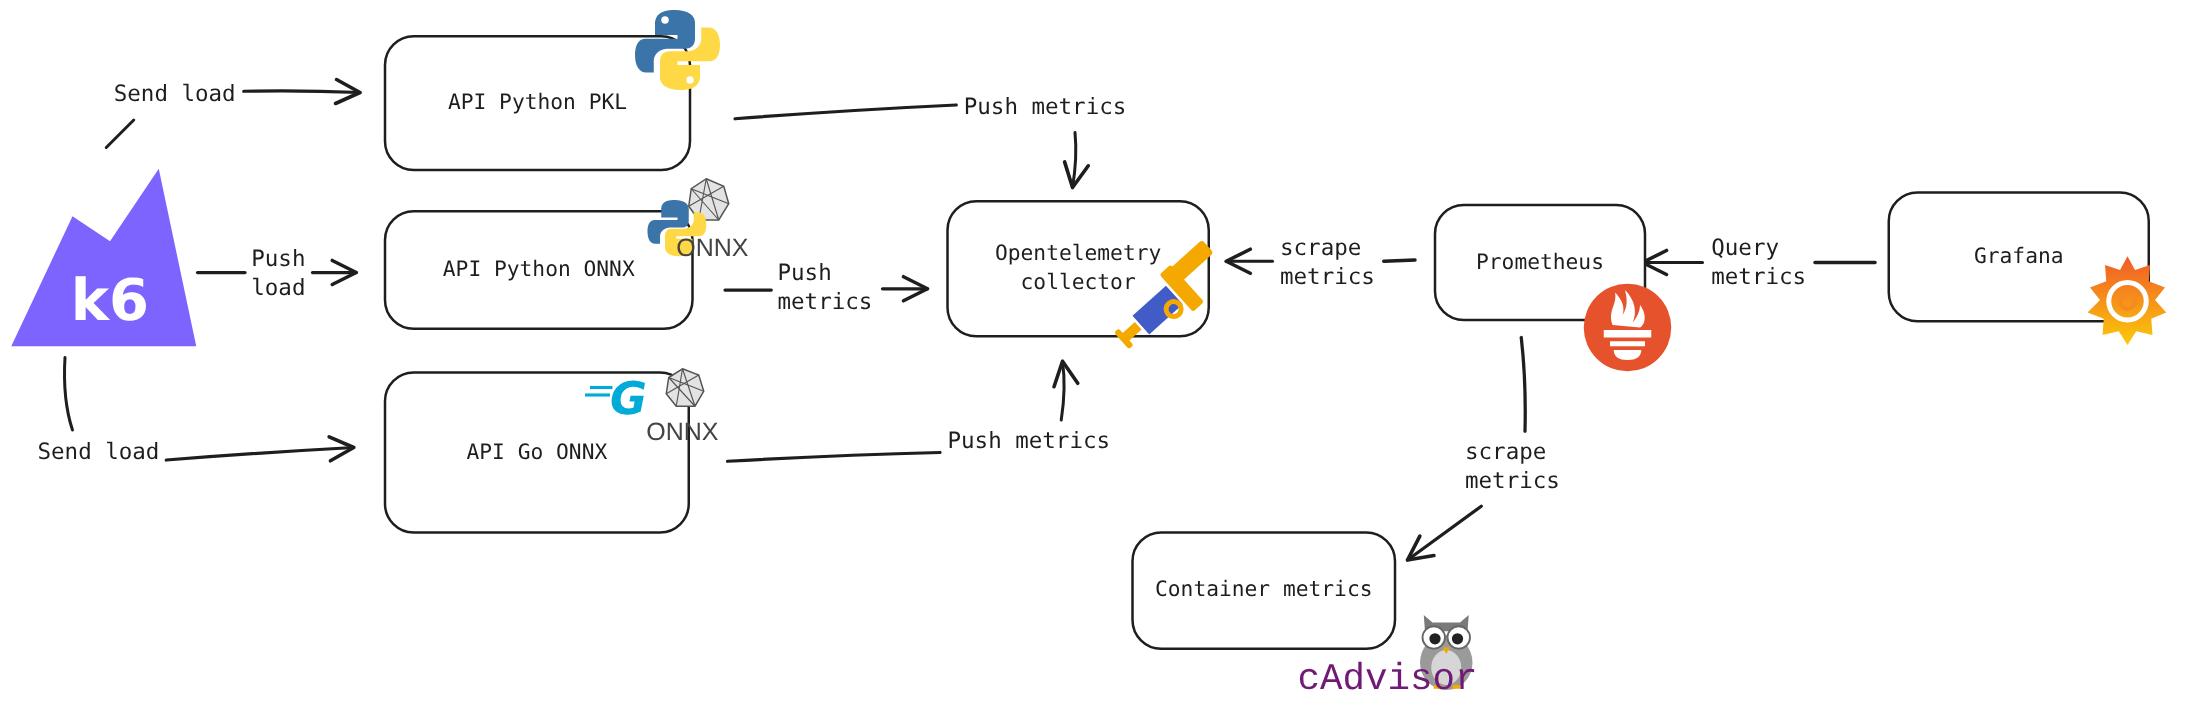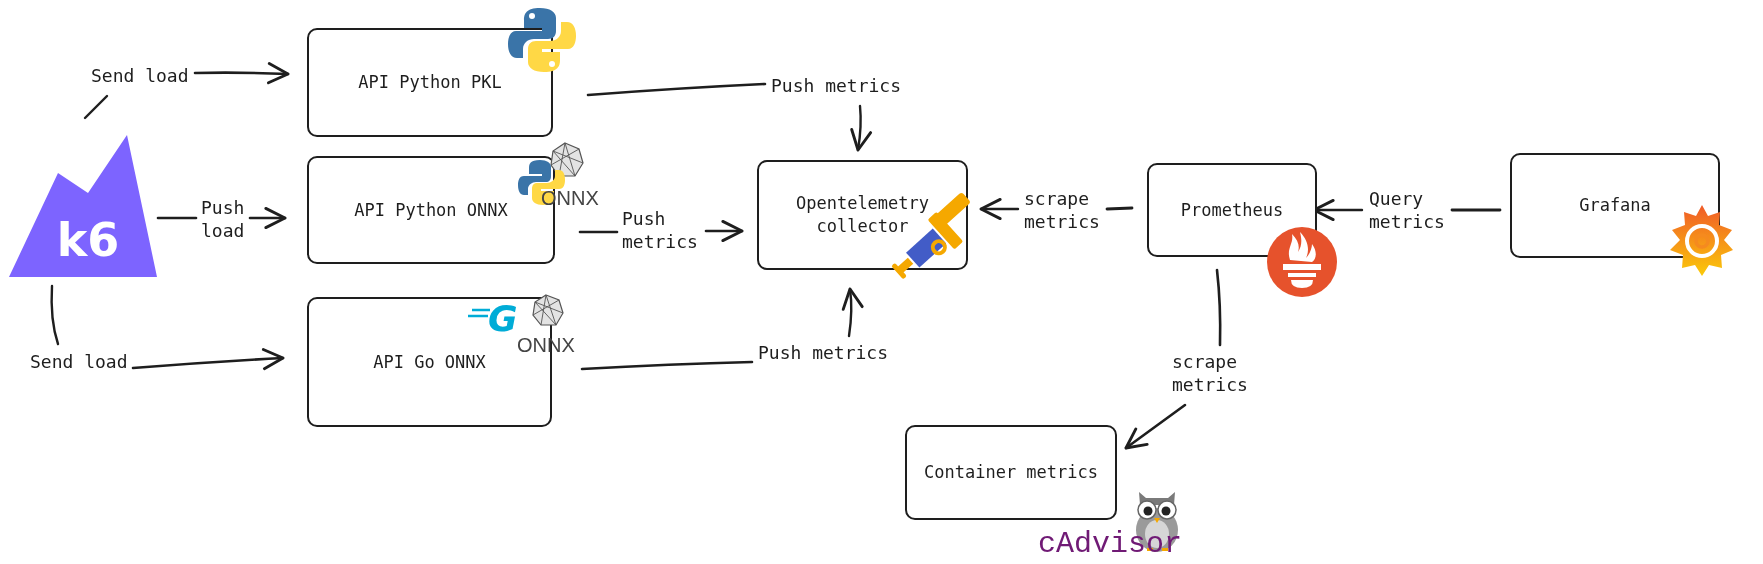--- a/index.html
+++ b/index.html
@@ -1,19 +1,19 @@
 <!DOCTYPE html>
 <html><head>
 <meta charset="utf-8">
 <style>
   html, body { margin: 0; padding: 0; background: #ffffff; }
   body { width: 1763px; height: 564px; position: relative; overflow: hidden;
          font-family: "DejaVu Sans Mono", "Liberation Mono", monospace; color: #1e1e1e; }
   #canvas { position: absolute; left: 0; top: 0; }
-  .node { position: absolute; border: 2.2px solid #1e1e1e; border-radius: 10px; background: #fff;
+  .node { position: absolute; border: 2.2px solid #1e1e1e; border-radius: 24px; background: #fff;
           display: flex; align-items: center; justify-content: center; text-align: center;
           font-size: 17px; line-height: 23px; box-sizing: border-box; }
   .label { position: absolute; font-size: 18px; line-height: 23px; text-align: left; white-space: pre; background: #fff; }
   .cadvisor { position: absolute; font-family: "Liberation Mono", "DejaVu Sans Mono", monospace; font-size: 30px; color: #701a75; }
   .onnx-txt { font-family: "Liberation Sans", "DejaVu Sans", sans-serif; font-size: 20px; fill: #444; font-weight: 300; }
 </style>
 </head>
 <body>
 
 <svg id="canvas" width="1763" height="564" viewBox="0 0 1763 564">
@@ -85,21 +85,21 @@
 <div class="label" style="left:1024px; top:187px;">scrape
 metrics</div>
 <div class="label" style="left:1369px; top:187px;">Query
 metrics</div>
 <div class="label" style="left:1172px; top:350px;">scrape
 metrics</div>
 
 <div class="node" style="left:307px; top:28px; width:246px; height:109px;">
   <span>API Python PKL</span>
 </div>
-<div class="node" style="left:307px; top:156px; width:248px; height:108px;">
+<div class="node" style="left:307px; top:168px; width:248px; height:96px;">
   <span>API Python ONNX</span>
 </div>
 <div class="node" style="left:307px; top:297px; width:245px; height:130px;">
   <span>API Go ONNX</span>
 </div>
 <div class="node" style="left:757px; top:160px; width:211px; height:110px; white-space:pre;">
   <span>Opentelemetry
 collector</span>
 </div>
 <div class="node" style="left:1147px; top:163px; width:170px; height:94px;">

